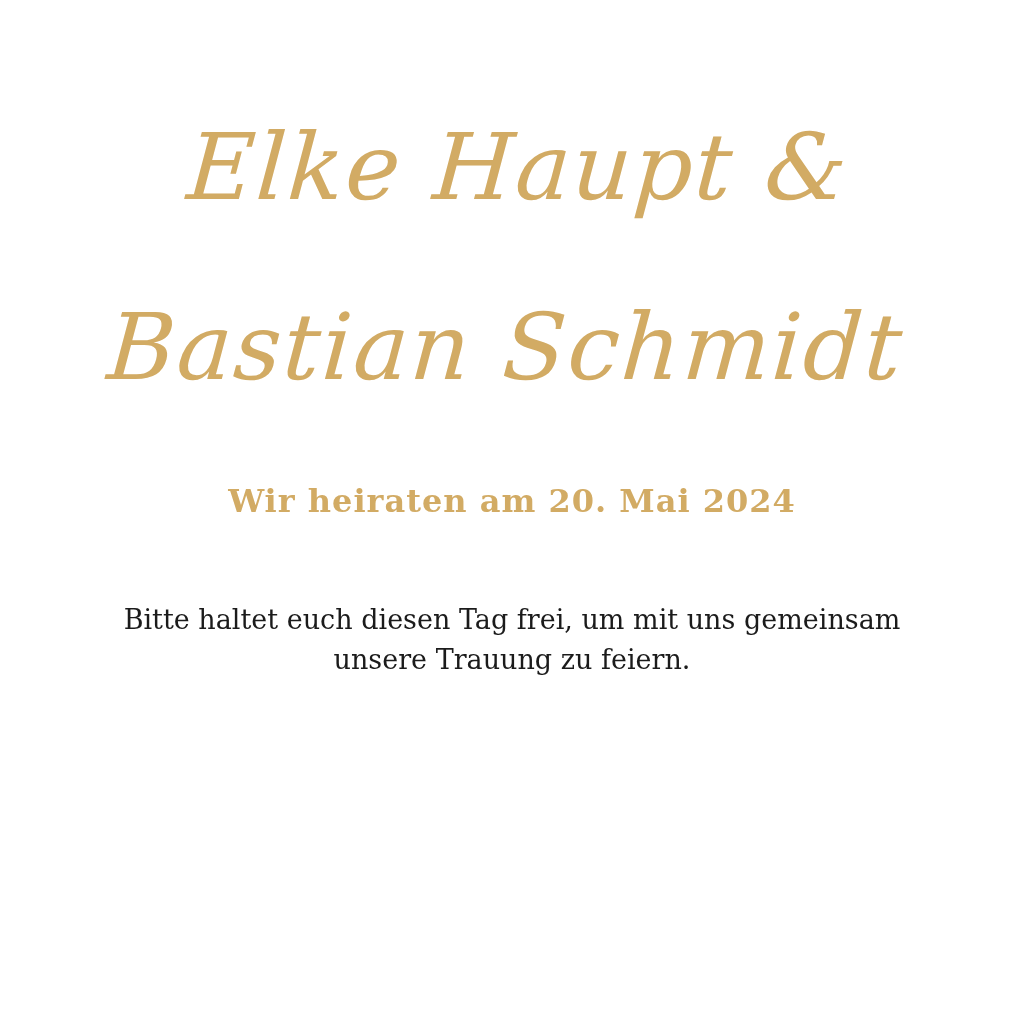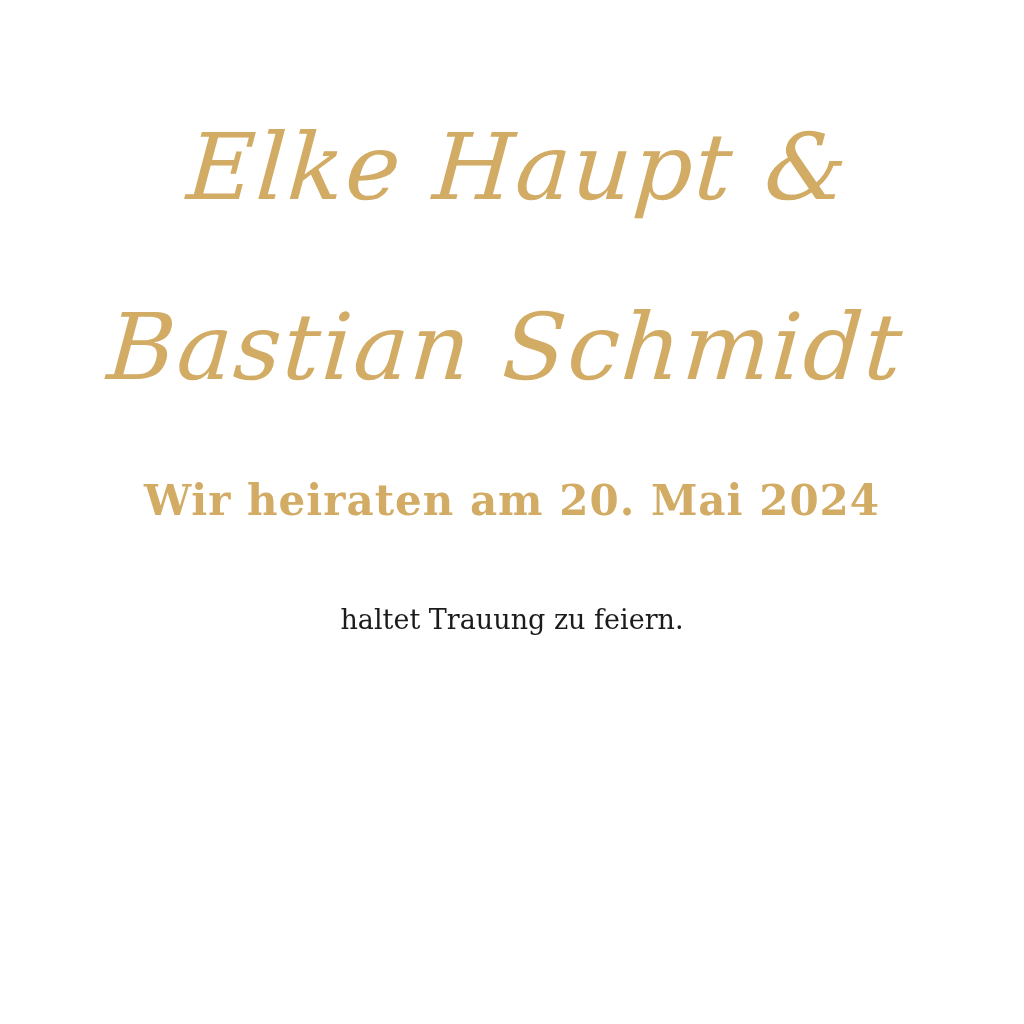--- a/index.html
+++ b/index.html
@@ -32,21 +32,21 @@
   }
   .headline {
     position: absolute;
     top: 473px;
     left: 0;
     width: 100%;
     text-align: center;
     color: var(--gold, #D2AB64);
     font-family: "DejaVu Serif", serif;
     font-weight: 700;
-    font-size: 42px;
+    font-size: 32px;
     line-height: 56px;
     letter-spacing: 1px;
   }
   .message {
     position: absolute;
     top: 600px;
     left: 0;
     width: 100%;
     text-align: center;
     color: var(--text, #1B1B1B);
@@ -67,16 +67,17 @@
 <div class="card">
 
   <div class="couple-names">
     <div>Elke Haupt &amp;</div>
     <div>Bastian Schmidt</div>
   </div>
 
   <div class="headline">Wir heiraten am 20. Mai 2024</div>
 
   <div class="message">
-    <p>haltet Trauung zu feiern.</p>
+    <p>Bitte haltet euch diesen Tag frei, um mit uns gemeinsam</p>
+    <p>unsere Trauung zu feiern.</p>
   </div>
 
 </div>
 
 </body></html>

